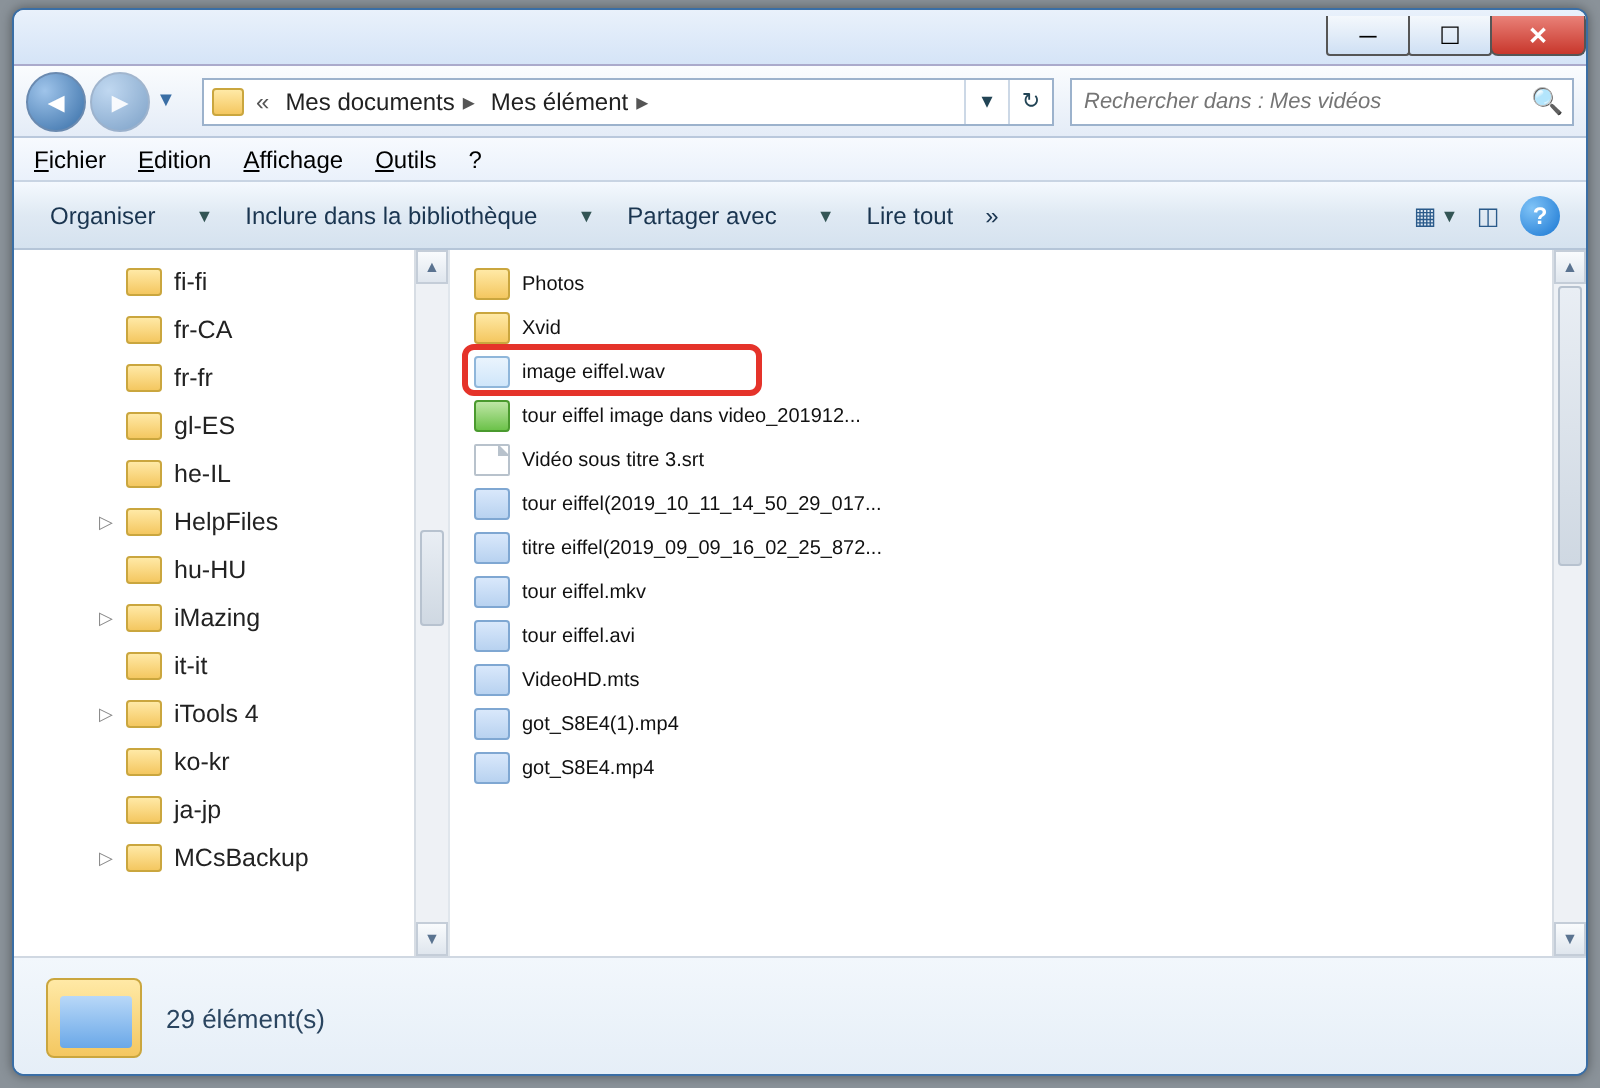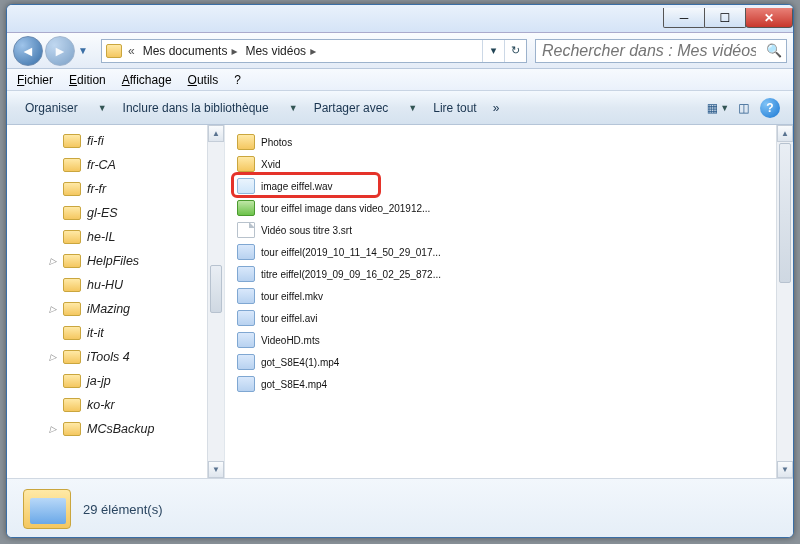--- a/index.html
+++ b/index.html
@@ -15,33 +15,33 @@
 .nav-arrows { display:flex; align-items:center; }
 .nav-arr { width:30px; height:30px; border-radius:50%; border:1px solid #6a8ab0; background:radial-gradient(circle at 30% 30%,#9fc4ea,#376ea7); display:flex; align-items:center; justify-content:center; color:#fff; font-size:14px; }
 .nav-arr + .nav-arr { margin-left:2px; }
 .nav-hist { width:16px; text-align:center; color:#3a6ea5; font-size:10px; }
 .address { flex:1; height:24px; border:1px solid #9cb2cc; background:#fff; display:flex; align-items:center; font-size:12px; color:#222; margin-left:6px; }
 .address .seg { padding:0 4px; display:flex; align-items:center; gap:4px; height:100%; }
 .address .sep { color:#555; }
 .address .foldicon-sm { width:16px; height:14px; background:linear-gradient(#ffe9a6,#f4c760); border:1px solid #caa63e; border-radius:2px; margin:0 2px 0 4px; }
 .addr-drop, .addr-refresh { width:22px; height:22px; border-left:1px solid #ccd8e6; display:flex; align-items:center; justify-content:center; color:#245; font-size:11px; }
 .searchbox { width:252px; height:24px; border:1px solid #9cb2cc; background:#fff; display:flex; align-items:center; margin-left:4px; }
-.searchbox input { flex:1; border:none; outline:none; font-style:italic; color:#7a7a7a; font-size:16px; padding:0 6px; background:transparent; }
+.searchbox input { flex:1; border:none; outline:none; font-style:italic; color:#7a7a7a; font-size:11px; padding:0 6px; background:transparent; }
 .searchbox .mag { width:24px; text-align:center; color:#3a6ea5; font-size:13px; }
 .menubar { height:22px; background:linear-gradient(#f7fafe,#eaf1fb); border-bottom:1px solid #c8d4e3; display:flex; align-items:center; padding:0 10px; gap:16px; font-size:12px; }
 .menubar span u { text-decoration:underline; }
 .toolbar { height:34px; background:linear-gradient(#f4f9fe,#dfe9f3,#d5e2ef); border-bottom:1px solid #b5c5d8; display:flex; align-items:center; padding:0 10px; font-size:12px; color:#1a3550; }
 .toolbar .tbtn { padding:4px 8px; display:flex; align-items:center; gap:20px; }
 .toolbar .drop { font-size:9px; color:#355; }
 .toolbar .spacer { flex:1; }
 .toolbar .iconbtn { width:26px; height:22px; display:flex; align-items:center; justify-content:center; color:#2a5a8a; }
 .toolbar .help { width:20px; height:20px; border-radius:50%; background:radial-gradient(circle at 30% 30%,#7fc3f7,#1976d2); color:#fff; font-weight:bold; display:flex; align-items:center; justify-content:center; font-size:12px; }
 .body { display:flex; height:354px; background:#fff; border-bottom:1px solid #d0d8e2; }
 .tree { width:218px; border-right:1px solid #e0e6ec; overflow:hidden; position:relative; }
-.tree-inner { padding:4px 0 4px 0;font-style:italic; }
+.tree-inner { padding:4px 0 4px 0; }
 .tree-item { display:flex; align-items:center; height:24px; font-size:12.5px; color:#222; padding-left:56px; white-space:nowrap; }
 .tree-item .exp { position:absolute; left:40px; color:#888; font-size:9px; width:12px; text-align:center; }
 .foldicon { width:18px; height:14px; background:linear-gradient(#ffe9a6,#f4c760); border:1px solid #caa63e; border-radius:2px; margin-right:6px; flex-shrink:0; }
 .vscroll { position:absolute; right:0; top:0; bottom:0; width:17px; background:#eef1f5; border-left:1px solid #d7dde4; }
 .vscroll .arr { height:17px; background:linear-gradient(#f9fbfd,#dfe6ee); border:1px solid #c4cdd8; font-size:8px; color:#5a7390; display:flex; align-items:center; justify-content:center; }
 .vscroll .thumb { position:absolute; left:2px; right:2px; background:linear-gradient(#e9eef4,#cfd8e2); border:1px solid #b7c2cf; border-radius:2px; }
 .list { flex:1; position:relative; overflow:hidden; }
 .list-inner { padding:6px 0 6px 12px; }
 .list-item { display:flex; align-items:center; height:22px; font-size:10px; color:#111; }
 .list-item .icon { width:18px; height:16px; margin-right:6px; flex-shrink:0; display:flex; align-items:center; justify-content:center; }
@@ -79,21 +79,21 @@
     <div class="address">
       <div class="foldicon-sm"></div>
       <div class="seg">
           <span class="sep">«</span>
         </div>
       <div class="seg">
           <span>Mes documents</span>
           <span class="sep">▸</span>
         </div>
       <div class="seg">
-          <span>Mes vidéos</span>
+          <span>Mes élément</span>
           <span class="sep">▸</span>
         </div>
       <div style="flex:1"></div>
       <div class="addr-drop">▾</div>
       <div class="addr-refresh">↻</div>
     </div>
     <div class="searchbox">
       <input placeholder="Rechercher dans : Mes vidéos" style="">
       <div class="mag">🔍</div>
     </div>
@@ -173,25 +173,25 @@
             <span class="foldicon"></span>
             <span>it-it</span>
           </div>
           <div class="tree-item">
             <span class="exp">▷</span>
             <span class="foldicon"></span>
             <span>iTools 4</span>
           </div>
           <div class="tree-item">
             <span class="foldicon"></span>
+            <span>ko-kr</span>
+          </div>
+          <div class="tree-item">
+            <span class="foldicon"></span>
             <span>ja-jp</span>
-          </div>
-          <div class="tree-item">
-            <span class="foldicon"></span>
-            <span>ko-kr</span>
           </div>
           <div class="tree-item">
             <span class="exp">▷</span>
             <span class="foldicon"></span>
             <span>MCsBackup</span>
           </div>
         </div>
       <div class="vscroll">
         <div class="arr" style="position:absolute;top:0;left:0;right:0">▲</div>
         <div class="thumb" style="top:140px;height:48px"></div>

